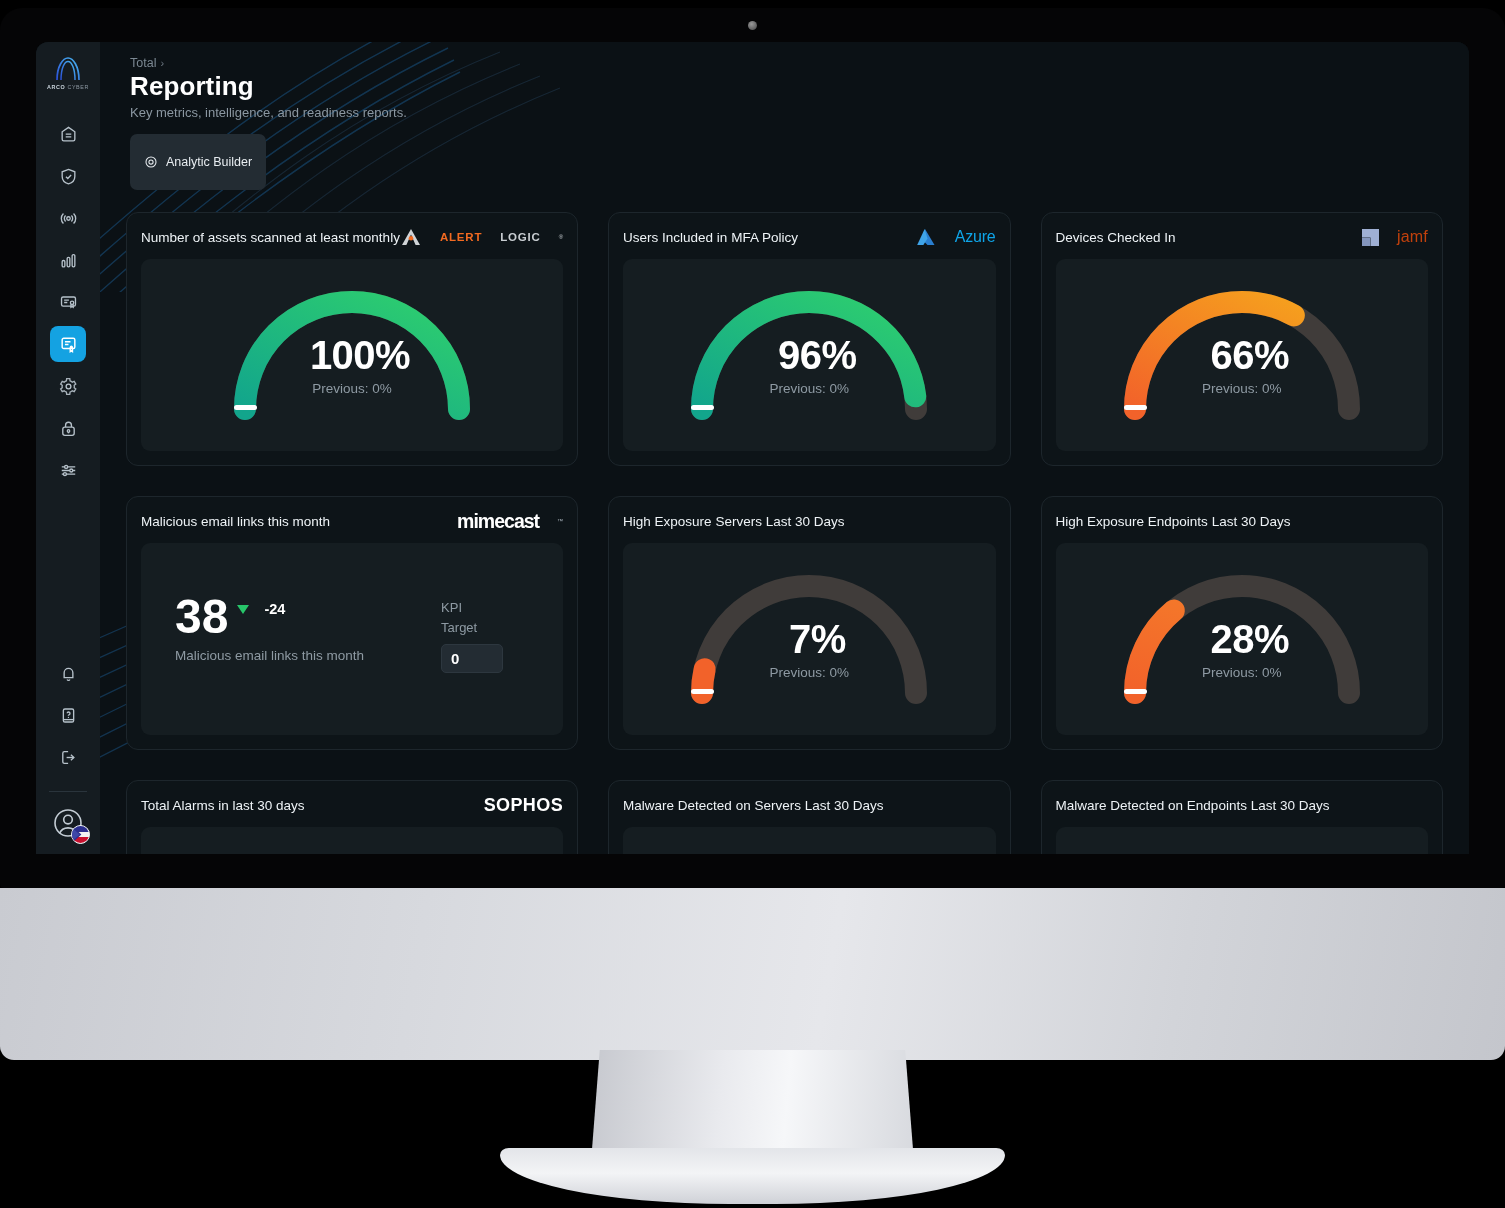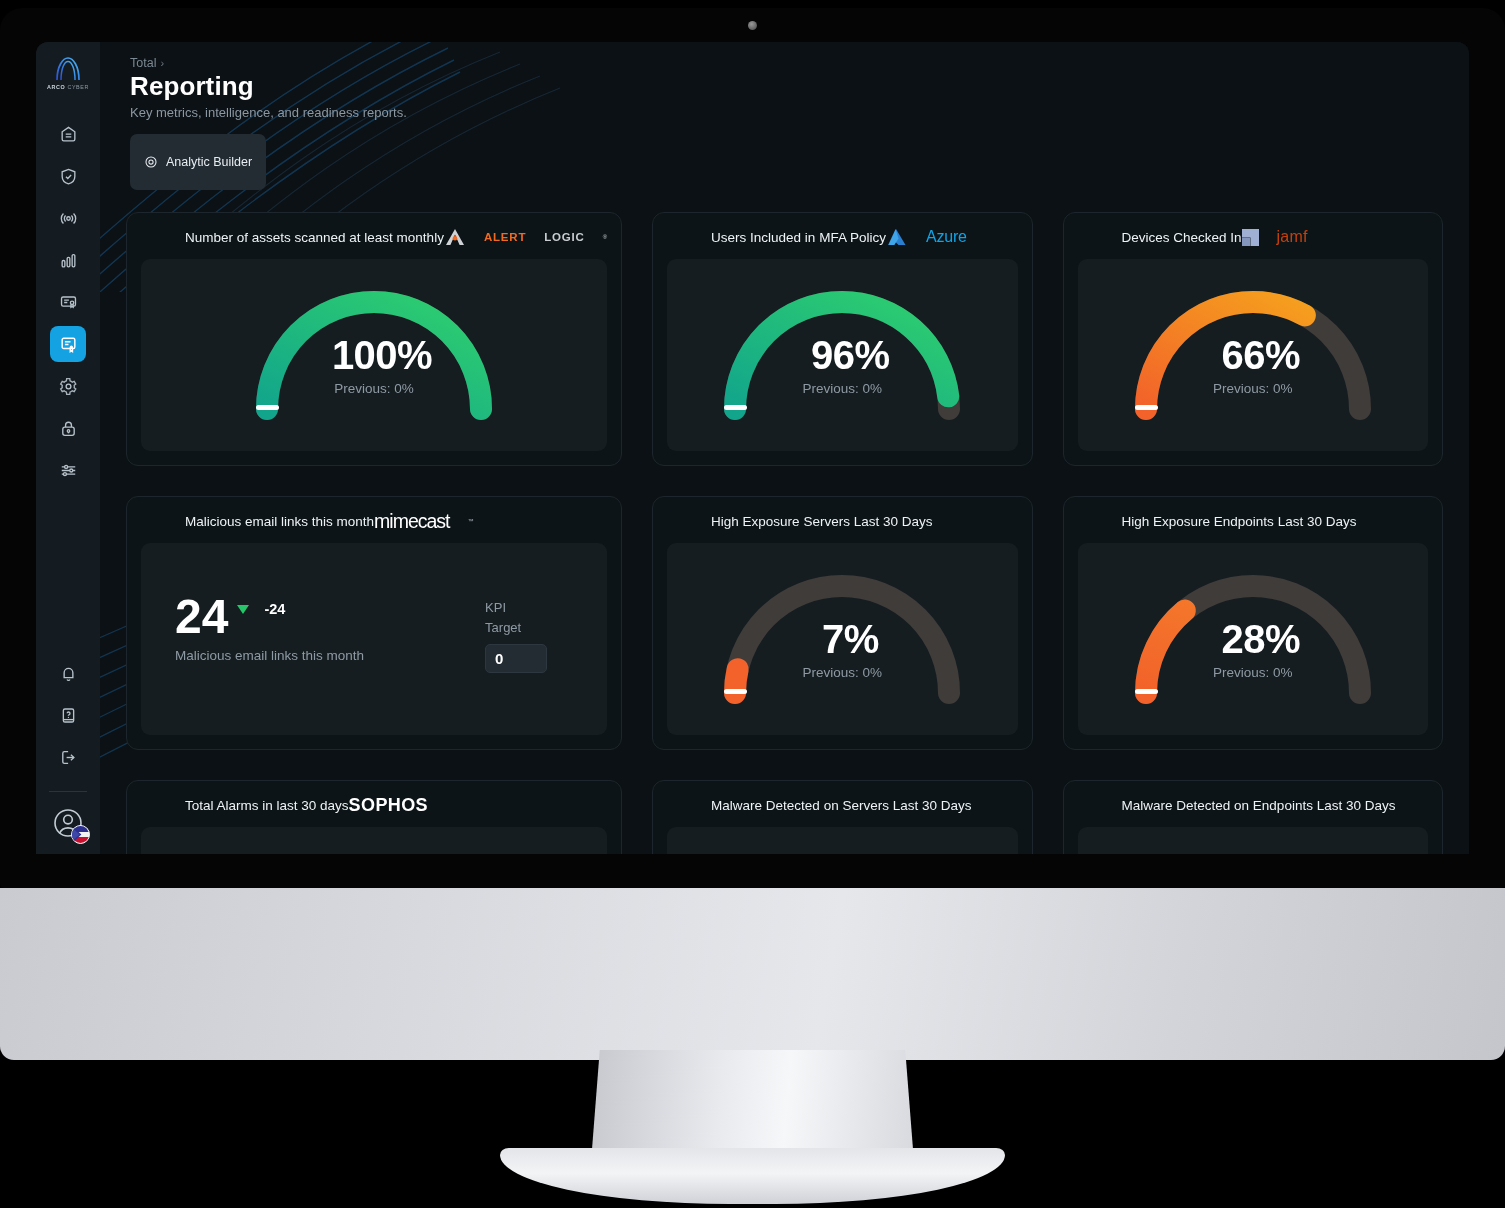--- a/index.html
+++ b/index.html
@@ -118,21 +118,21 @@
     display: grid;
     grid-template-columns: repeat(3, 1fr);
     gap: 30px 30px;
   }
   .card {
     background: #0d1418;
     border: 1px solid #1d262c;
     border-radius: 12px;
     padding: 13px 14px 14px 14px;
   }
-  .card-head { display: flex; align-items: center; height: 22px; margin-bottom: 11px; margin-left: 44px; }
+  .card-head { display: flex; align-items: center; justify-content: space-between; height: 22px; margin-bottom: 11px; }
   .card-title { font-size: 13.5px; color: #eef3f6; font-weight: 400; white-space: nowrap; }
   .card-body {
     background: #151d21; border-radius: 9px;
     height: 192px; position: relative;
   }
   .card.short .card-body { height: 72px; }
 
   
   .gauge { position: absolute; left: 50%; top: 14px; transform: translateX(-50%); }
   .gauge svg { display: block; }
@@ -166,21 +166,21 @@
     background: #232c33; border: 1px solid #2d373f; border-radius: 5px;
     color: #ffffff; font-size: 15px; font-weight: 700; font-family: inherit;
     padding: 0 9px;
   }
 
   
   .vendor { display: flex; align-items: center; gap: 18px; height: 20px; }
   .vendor-al-text { font-size: 11.5px; font-weight: 700; letter-spacing: .8px; }
   .vendor-azure-text { font-size: 16px; color: #0ea5e9; letter-spacing: -.2px; }
   .vendor-jamf-text { font-size: 16px; color: #c2410c; letter-spacing: .2px; }
-  .vendor-mimecast-text { font-size: 19.5px; font-weight: 400; color: #ffffff; letter-spacing: -1px; }
+  .vendor-mimecast-text { font-size: 19.5px; font-weight: 700; color: #ffffff; letter-spacing: -1px; }
   .vendor-sophos-text { font-size: 18px; font-weight: 700; color: #ffffff; letter-spacing: .4px; }
   .sup { font-size: 6px; vertical-align: super; }
 </style>
 </head>
 <body>
 
 <div id="monitor">
   <div id="bezel"></div>
   <div id="webcam"></div>
 
@@ -461,21 +461,21 @@
             <div class="card-head">
               <div class="card-title">Malicious email links this month</div>
               <div class="vendor">
                 <span class="vendor-mimecast-text">mimecast</span>
                   <span class="sup" style="color:#aab4bc">™</span>
               </div>
             </div>
             <div class="card-body kpi-body">
               <div class="kpi-left">
                 <div class="kpi-row">
-                  <div class="kpi-number">24</div>
+                  <div class="kpi-number">38</div>
                   <div class="kpi-delta">
                     <span class="tri-down"></span>
                     <span class="kpi-delta-text">-24</span>
                   </div>
                 </div>
                 <div class="kpi-caption">Malicious email links this month</div>
               </div>
               <div class="kpi-right">
                 <div class="kpi-label">KPI</div>
                 <div class="kpi-label">Target</div>

